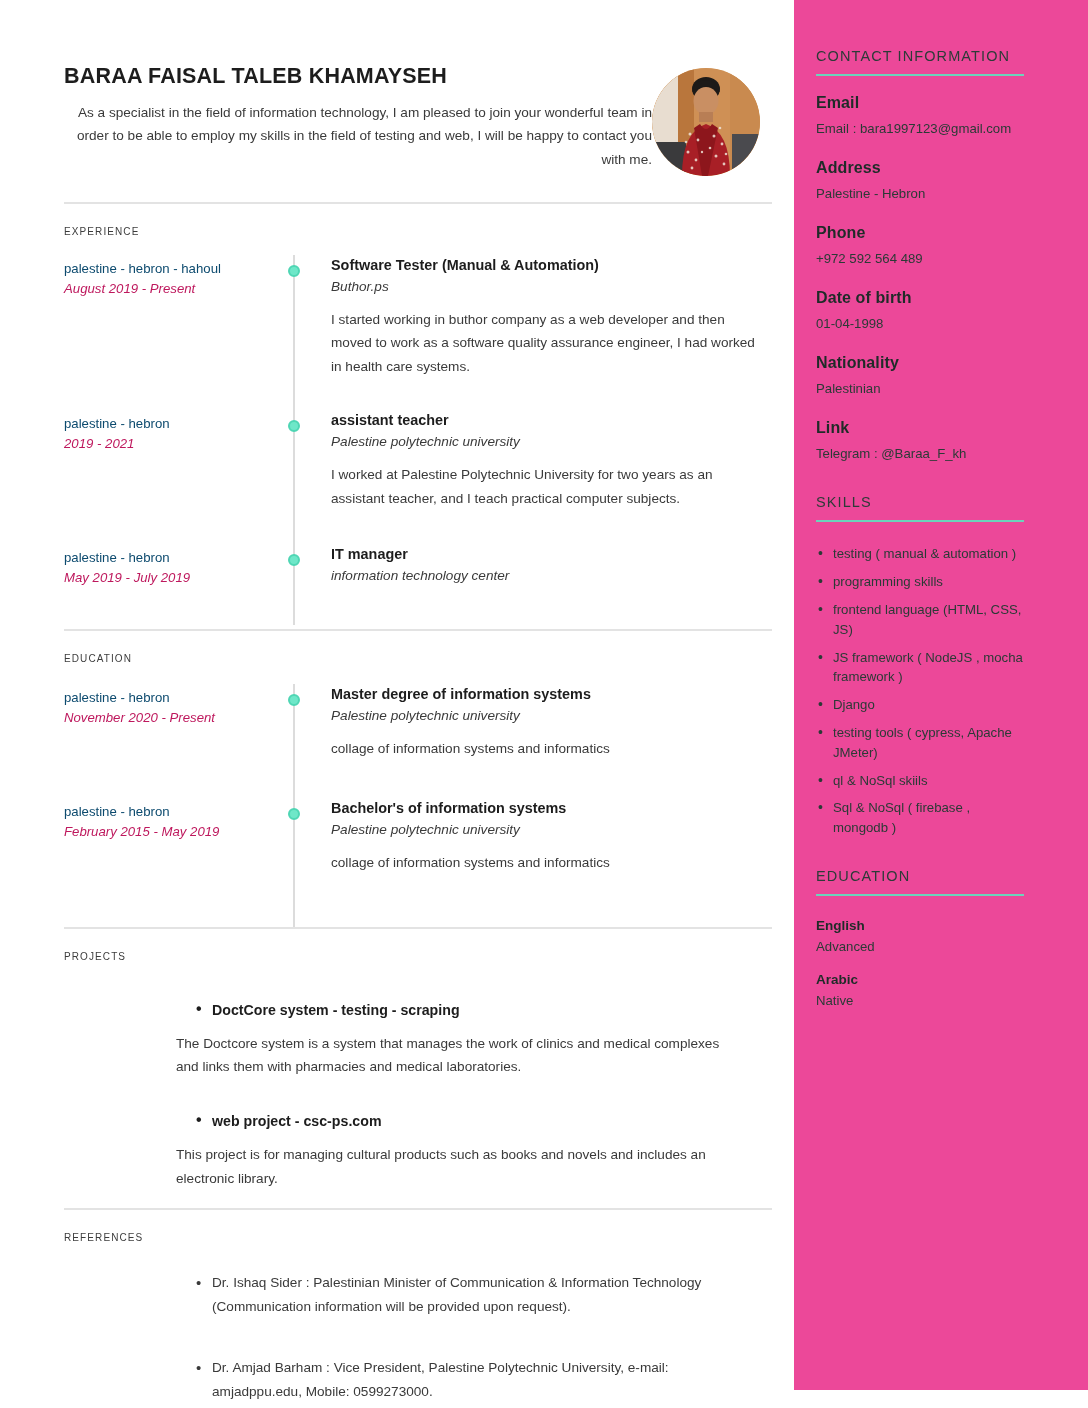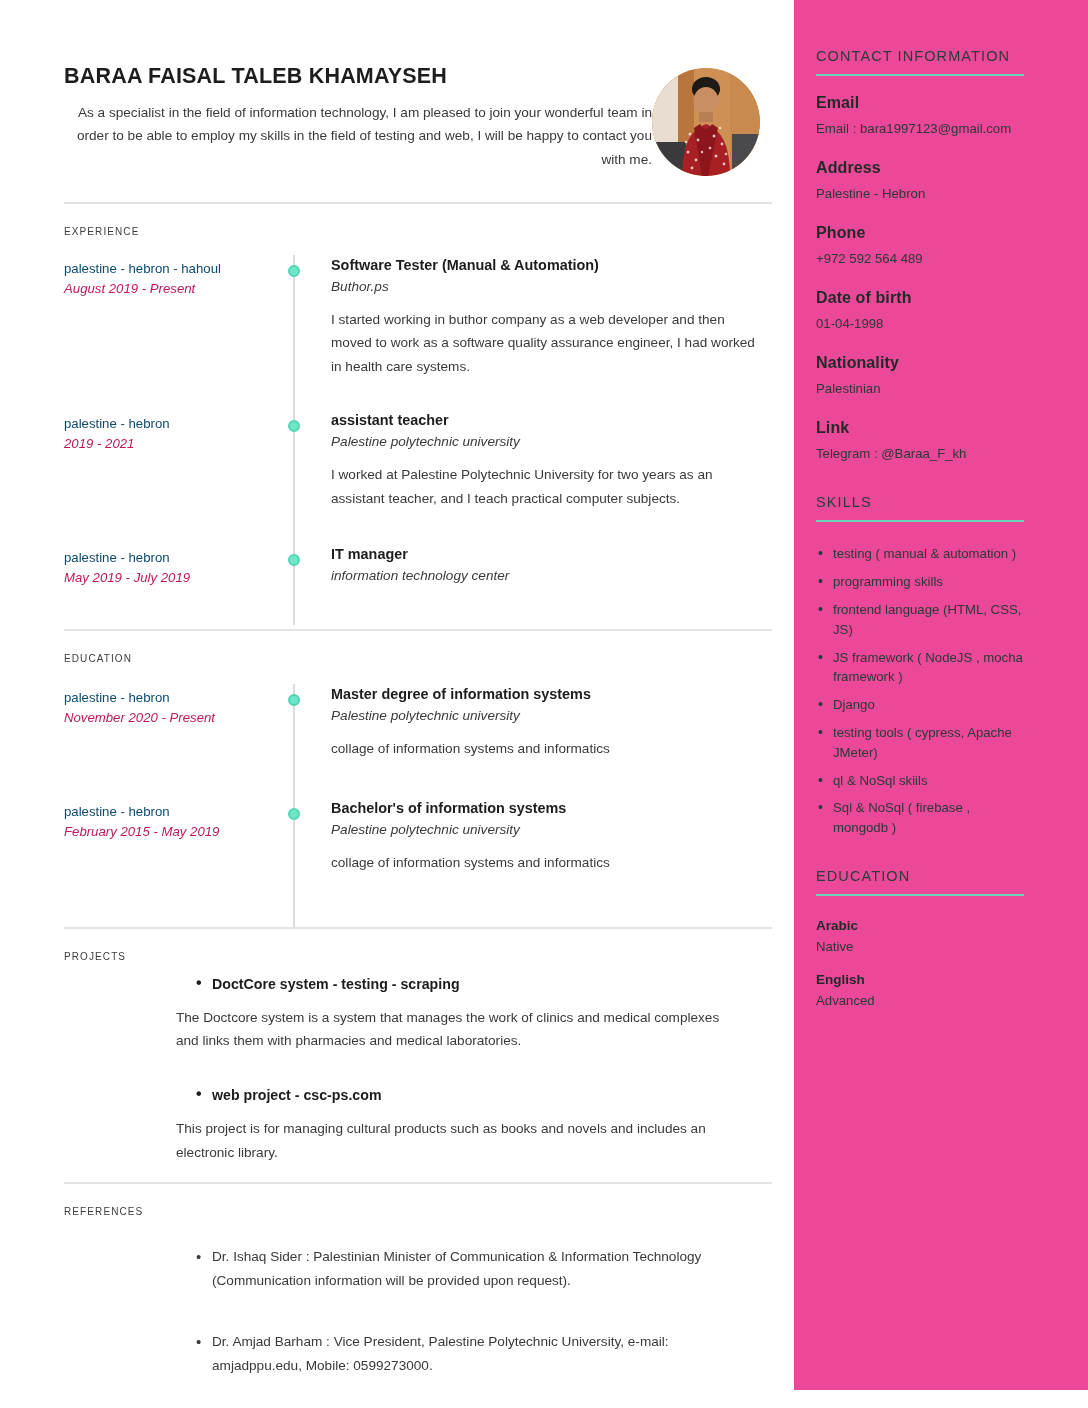--- a/index.html
+++ b/index.html
@@ -397,21 +397,21 @@
           <p class="tl-role">Bachelor's of information systems</p>
           <p class="tl-org">Palestine polytechnic university</p>
           <p class="tl-desc">collage of information systems and informatics</p>
         </div>
       </div>
     </div>
 
     <div class="hrule" style="margin-top:0;"></div>
 
     <h2 class="section-title">PROJECTS</h2>
-    <div class="bullet-block" style="margin-top:14px;">
+    <div class="bullet-block" style="margin-top:40px;">
       <p class="bullet-head">DoctCore system - testing - scraping</p>
       <p class="bullet-desc">The Doctcore system is a system that manages the work of clinics and medical complexes and links them with pharmacies and medical laboratories.</p>
       <p class="bullet-head">web project - csc-ps.com</p>
       <p class="bullet-desc" style="margin-bottom:18px;">This project is for managing cultural products such as books and novels and includes an electronic library.</p>
     </div>
 
     <div class="hrule" style="margin-top:4px;"></div>
 
     <h2 class="section-title">REFERENCES</h2>
     <div class="bullet-block" style="margin-top:28px;">
@@ -457,23 +457,23 @@
       <li>ql &amp; NoSql skiils</li>
       <li>Sql &amp; NoSql ( firebase , mongodb )</li>
     </ul>
 
     <div class="side-gap-lg"></div>
 
     <h2 class="side-section-title">EDUCATION</h2>
     <div class="side-divider" style="margin-bottom:22px;"></div>
 
     <div class="lang-block">
+      <p class="lang-name">English</p>
+      <p class="lang-level">Advanced</p>
+    </div>
+    <div class="lang-block">
       <p class="lang-name">Arabic</p>
       <p class="lang-level">Native</p>
     </div>
-    <div class="lang-block">
-      <p class="lang-name">English</p>
-      <p class="lang-level">Advanced</p>
-    </div>
 
   </div>
 
 </div>
 
 </body></html>

